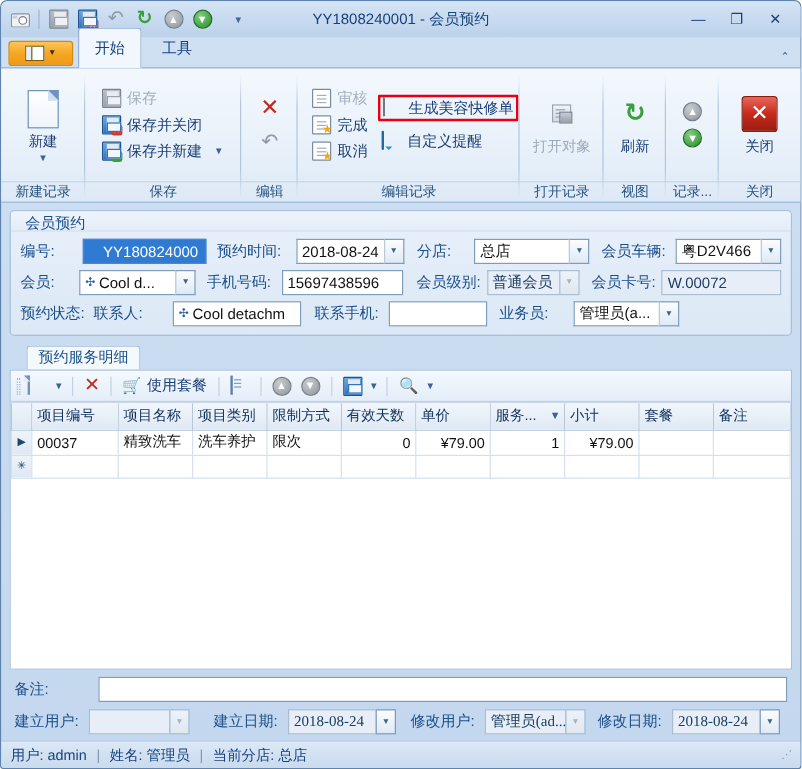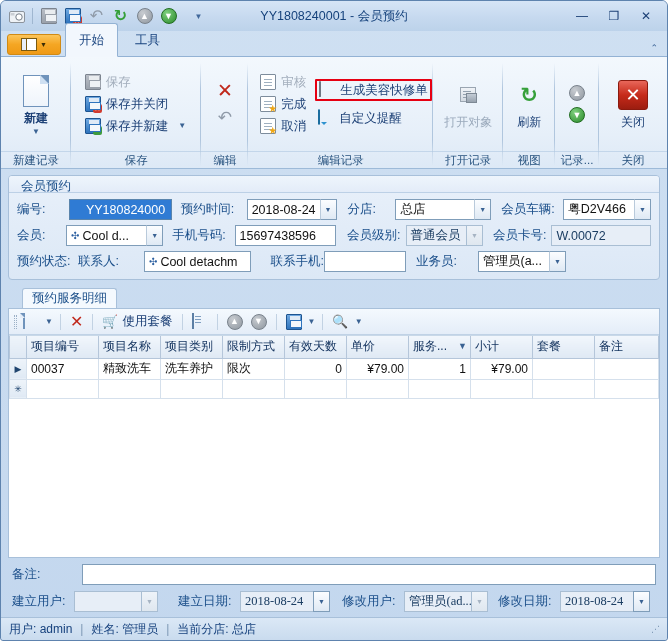--- a/index.html
+++ b/index.html
@@ -342,21 +342,21 @@
     </div>
     <div class="tab">
       <span>工具</span>
     </div>
     <div class="collapse-ribbon">⌃</div>
   </div>
 
   <div class="ribbon">
 
     <div class="rgroup" style="width:70px;">
-      <div class="gbody" style="justify-content:center;font-weight:bold;">
+      <div class="gbody" style="justify-content:center;">
         <div class="bigbtn">
           <span class="glyph">
               <span class="page-icon"></span>
             </span>
           <span>新建</span>
           <span class="arrow-dn">▼</span>
         </div>
       </div>
       <div class="glabel">新建记录</div>
     </div>
@@ -543,21 +543,21 @@
           <div class="fld ro" style="width:105px;">W.00072</div>
         </div>
 
         <div class="frow">
           <span class="lbl" style="width:52px;">预约状态:</span>
           <span class="lbl" style="width:66px;margin-left:9px;">联系人:</span>
           <div class="fld" style="width:107px;">
             <span class="usericon">✣</span>
             <span>Cool detachm</span>
           </div>
-          <span class="lbl" style="width:62px;margin-left:11px;text-align:right;">联系手机:</span>
+          <span class="lbl" style="width:62px;margin-left:11px;">联系手机:</span>
           <div class="fld" style="width:82px;"></div>
           <span class="lbl" style="width:62px;margin-left:10px;">业务员:</span>
           <div class="combo" style="width:88px;">
             <div class="fld">管理员(a...</div>
             <div class="drop">▼</div>
           </div>
         </div>
 
       </div>
     </div>

